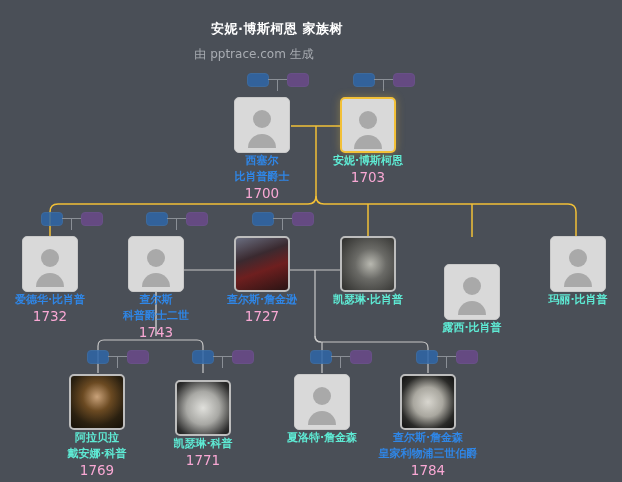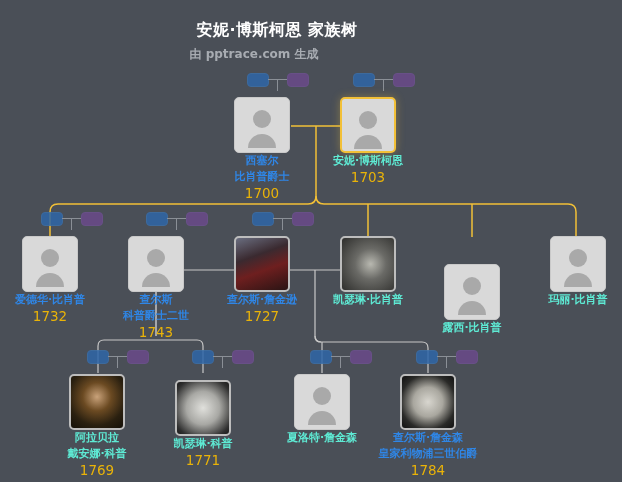--- a/index.html
+++ b/index.html
@@ -4,44 +4,44 @@
 <style>
   html, body { margin:0; padding:0; }
   body {
     width:622px; height:482px; overflow:hidden;
     background:#4a4f57;
     font-family:"DejaVu Sans","Liberation Sans",sans-serif;
     position:relative;
   }
   #title {
     position:absolute; left:0; top:20px; width:554px; text-align:center;
-    color:#ffffff; font-size:16px; font-weight:bold; letter-spacing:0.5px;
+    color:#ffffff; font-size:13px; font-weight:bold; letter-spacing:0.5px;
   }
   #subtitle {
     position:absolute; left:0; top:46px; width:508px; text-align:center;
-    color:#a8acb2; font-size:12px;font-weight:bold;
+    color:#a8acb2; font-size:12px;
   }
   svg#lines { position:absolute; left:0; top:0; }
   .node {
     position:absolute; width:120px; margin-left:-60px; text-align:center;
     cursor:pointer;
   }
   .photo {
     width:56px; height:56px; margin:0 auto; border-radius:5px;
     background:#d9d9d9; position:relative; overflow:hidden;
     border:1px solid #c9c9c9; box-sizing:border-box;
   }
   .photo.selected { border:2px solid #f2c037; box-shadow:0 0 8px rgba(242,192,55,0.35); }
   .photo .head { position:absolute; left:50%; top:12px; width:18px; height:18px; margin-left:-9px; border-radius:50%; background:#a9a9a9; }
   .photo .shoulders { position:absolute; left:50%; top:36px; width:28px; height:14px; margin-left:-14px; border-radius:14px 14px 0 0; background:#a9a9a9; }
   .photo.portrait { border:2px solid #bdbdbd; }
   .name { font-size:11px; font-weight:bold; line-height:16px; white-space:nowrap; margin-left:-30px; margin-right:-30px; }
   .male { color:#2f86e6; }
   .female { color:#5eead4; }
-  .year { color:#eab308; font-size:13.5px; line-height:16px; }
+  .year { color:#f9a8d4; font-size:13.5px; line-height:16px; }
   .btns { position:absolute; width:70px; height:14px; margin-left:-35px; }
   .btn { position:absolute; top:0; width:20px; height:12px; border-radius:4px; opacity:0.85; }
   .btn.blue { left:4px; background:#2e66a8; border:1px solid #3b6fa9; }
   .btn.purple { left:44px; background:#6a4a8a; border:1px solid #6e5190; }
   .btn-conn { position:absolute; left:25px; top:6px; width:19px; height:1px; background:#8a8f96; }
   .btn-stem { position:absolute; left:34px; top:6px; width:1px; height:12px; background:#8a8f96; }
 </style>
 </head>
 <body>
 

